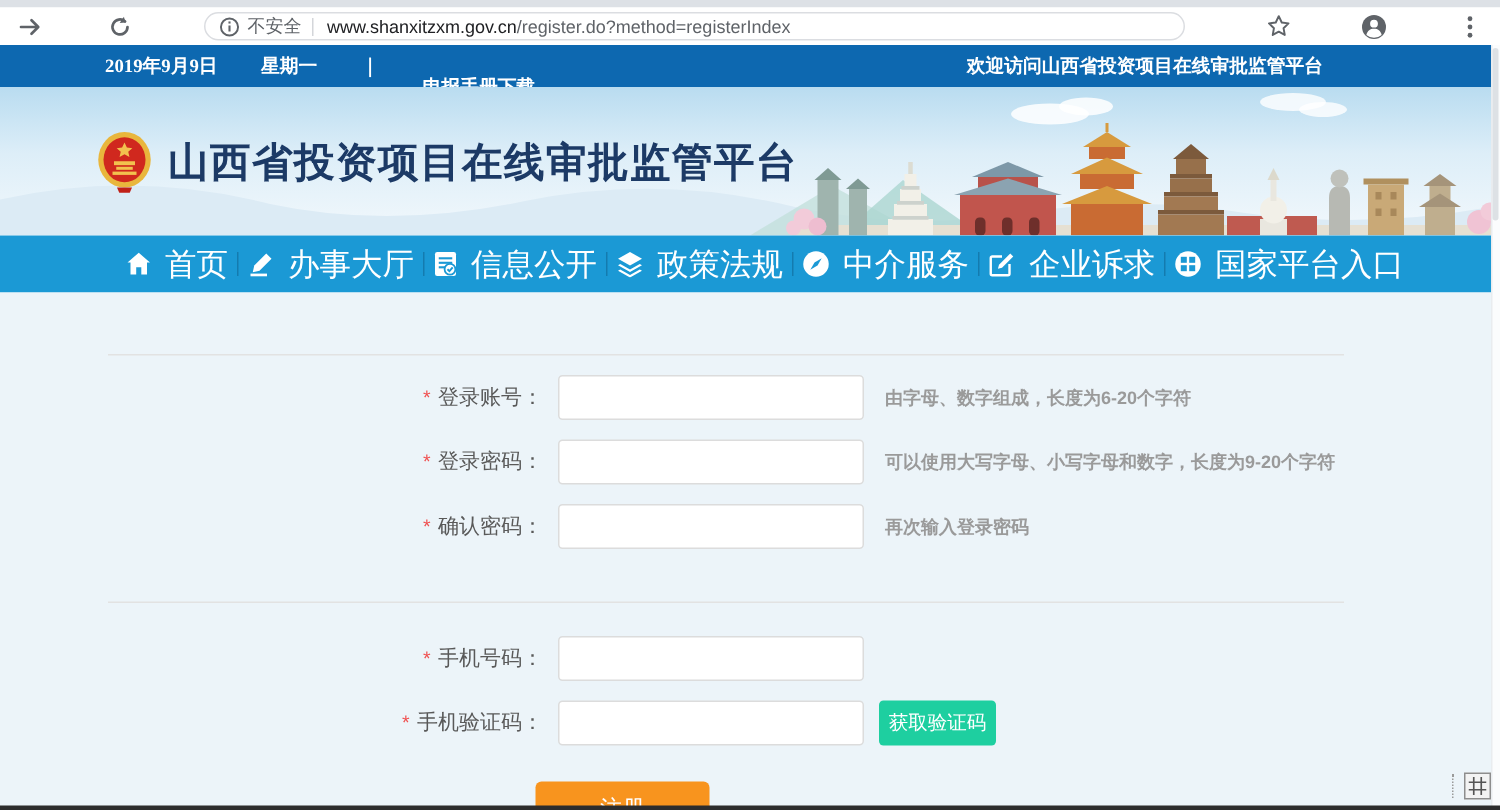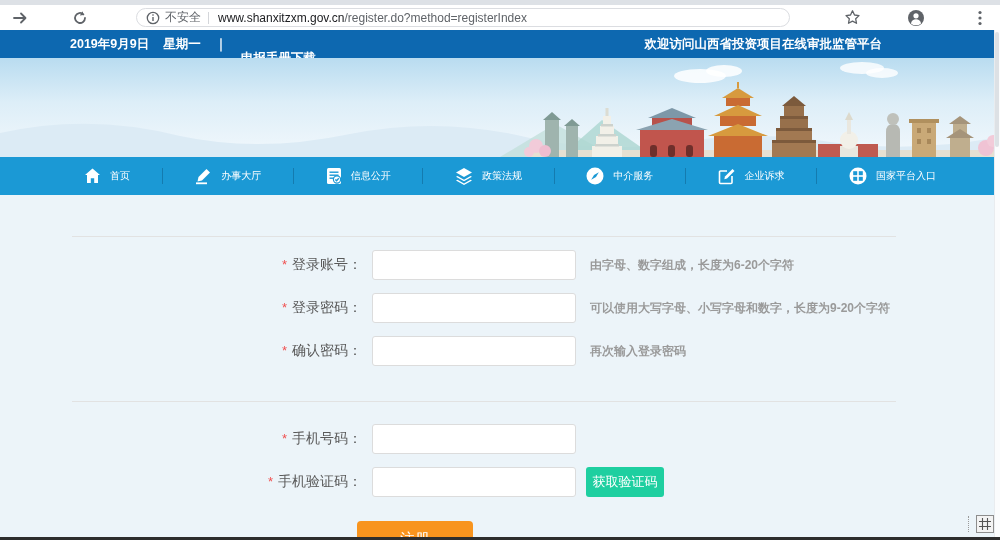--- a/index.html
+++ b/index.html
@@ -21,34 +21,34 @@
 
   
   .page { position:absolute; top:30px; left:0; right:6px; bottom:0; }
   .scroll-strip { position:absolute; top:30px; right:0; width:6px; bottom:0; background:#fbfcfd; border-left:1px solid #e9ecef; }
   .scroll-thumb { position:absolute; top:2px; right:1px; width:4px; height:115px; background:#dde1e5; border-radius:2px; }
 
   
   .topbar { position:absolute; top:0; left:0; right:0; height:28px; background:#0d68b0; color:#fff;
             display:flex; align-items:center; justify-content:space-between; padding:0 112px 0 70px;
             font-size:12.5px; font-weight:bold; }
-  .topbar-left { display:flex; align-items:center; gap:14px; }
+  .topbar-left { display:flex; align-items:center; gap:29px;font-family:Liberation Serif, serif; }
   .topbar-link { cursor:pointer;margin-top:29px; }
 
   
   .header { position:absolute; top:28px; left:0; right:0; height:99px; overflow:hidden;
             background:linear-gradient(180deg,#b9dcf0 0%, #ddeef8 45%, #f2f8fc 100%); }
   .cityscape { position:absolute; left:0; bottom:0; width:100%; height:99px; display:block; }
   .brand { position:absolute; left:64px; top:29px; display:flex; align-items:center; gap:10px; z-index:2; }
   .site-title { font-size:27px; font-weight:bold; color:#1c3a66; letter-spacing:1px; }
 
   
   .navbar { position:absolute; top:127px; left:0; right:0; height:38px; background:#1b99d5;
             display:flex; align-items:center; justify-content:space-between; padding:0 58px 0 84px; }
-  .nav-item { display:flex; align-items:center; gap:9px; color:#fff; font-size:10px; cursor:pointer; white-space:nowrap; }
+  .nav-item { display:flex; align-items:center; gap:9px; color:#fff; font-size:21px; cursor:pointer; white-space:nowrap; }
   .nav-sep { width:1px; height:16px; background:rgba(8,70,105,.35); }
 
   
   .content { position:absolute; top:165px; left:0; right:0; bottom:0; background:#ecf4f9; }
   .sep-line { position:absolute; left:72px; width:824px; height:1px; background:#e2e2e2; }
   .sep-1 { top:41px; } .sep-2 { top:206px; }
   .row { position:absolute; left:70px; height:30px; display:flex; align-items:center; }
   .row-1 { top:55px; } .row-2 { top:98px; } .row-3 { top:141px; } .row-4 { top:229px;justify-content:center; } .row-5 { top:272px; }
   .row-label { width:292px; text-align:right; font-size:14px; color:#595959; }
   .req { color:#f05050; margin-right:5px; font-size:13px; }
@@ -188,20 +188,34 @@
       <path d="M949 66 L960 58 L971 66 Z" fill="#a5947a"></path>
         <rect x="953" y="66" width="14" height="14" fill="#bfae8e"></rect>
       <path d="M946 80 L960 71 L974 80 Z" fill="#a5947a"></path>
         <rect x="950" y="80" width="20" height="19" fill="#bfae8e"></rect>
       <circle cx="536" cy="88" r="7" fill="#f2cbd9"></circle>
         <circle cx="545" cy="93" r="6" fill="#eebdd0"></circle>
         <circle cx="529" cy="94" r="5" fill="#f2cbd9"></circle>
       <circle cx="986" cy="90" r="8" fill="#f0c3d4"></circle>
         <circle cx="993" cy="83" r="6" fill="#f2cbd9"></circle>
     </svg>
+    <div class="brand">
+      <span style="display:flex;">
+        <svg width="38" height="42" viewBox="0 0 38 42">
+          <ellipse cx="19" cy="19.5" rx="17.5" ry="18.5" fill="#e9b63c"></ellipse>
+          <ellipse cx="19" cy="19.5" rx="14" ry="15" fill="#d0281e"></ellipse>
+          <polygon points="19,8 20.6,11.4 24.2,11.8 21.5,14.2 22.3,17.7 19,15.9 15.7,17.7 16.5,14.2 13.8,11.8 17.4,11.4" fill="#f2c14e"></polygon>
+          <rect x="12" y="20.5" width="14" height="2.6" fill="#f2c14e"></rect>
+          <rect x="13.5" y="24.2" width="11" height="2" fill="#f2c14e"></rect>
+          <rect x="11" y="27.4" width="16" height="2.2" fill="#f2c14e"></rect>
+          <path d="M14 38 L24 38 L22.5 41.5 L15.5 41.5 Z" fill="#c02018"></path>
+        </svg>
+      </span>
+      <span class="site-title">山西省投资项目在线审批监管平台</span>
+    </div>
   </div>
 
   <div class="navbar">
     <div class="nav-item">
       <span style="display:flex;">
           <svg width="17" height="16" viewBox="0 0 17 16">
             <path d="M8.5 0.5 L16 7 H14 V15 H10.2 V10.2 H6.8 V15 H3 V7 H1 Z" fill="#fff"></path>
           </svg>
         </span>
       <span>首页</span>

